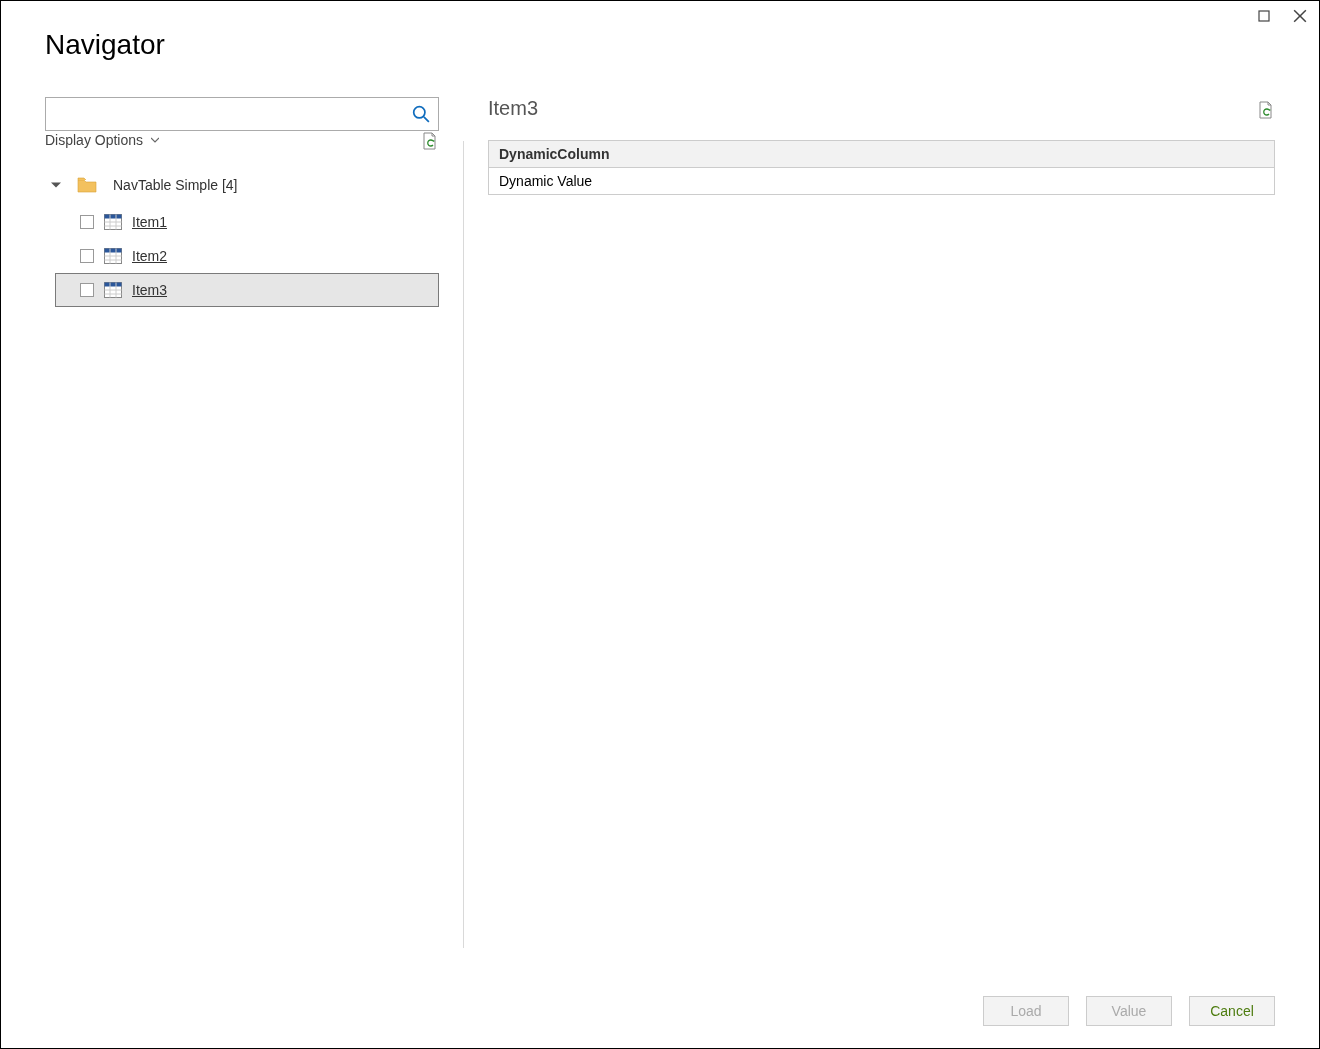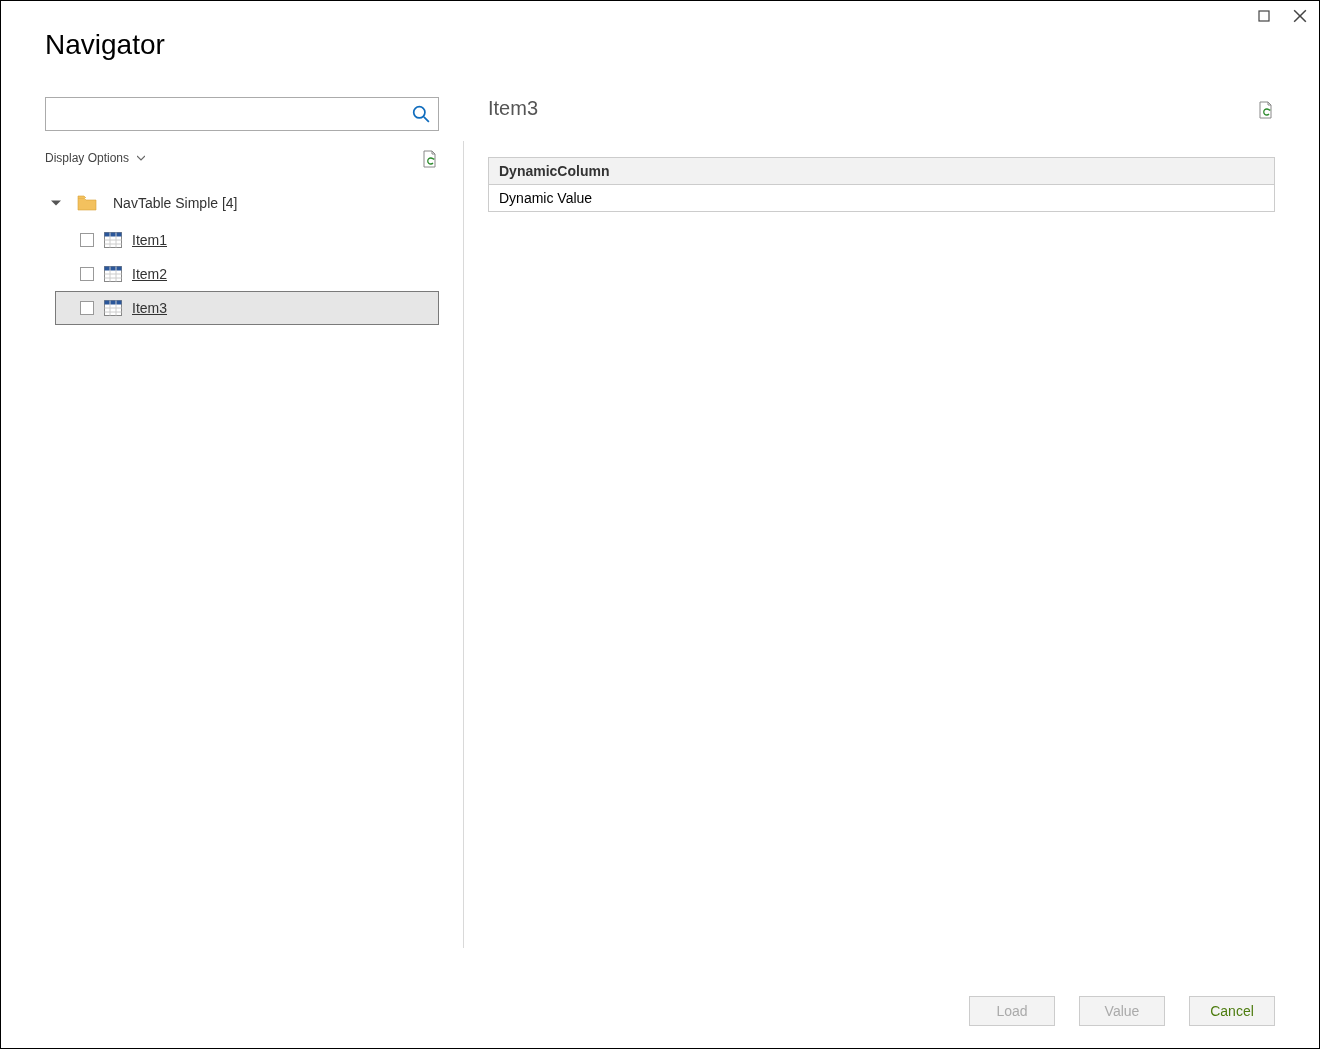--- a/index.html
+++ b/index.html
@@ -74,22 +74,21 @@
     font-size: 14px;
     background: transparent;
   }
   .search-icon {
     color: #0f6cbd;
     width: 18px; height: 18px;
   }
   .options-row {
     display: flex;
     justify-content: space-between;
-    margin-top: 18px;
-    font-size: 12px;
+    font-size: 14px;
     color: #444;
   }
   .display-options {
     display: flex;
     align-items: center;
     gap: 8px;
     cursor: pointer;
   }
   .chev-down {
     width: 8px; height: 8px;
@@ -158,41 +157,41 @@
     display: flex;
     justify-content: space-between;
     align-items: center;
   }
   .preview-title {
     font-size: 20px;
     color: #555;
     font-weight: 400;
   }
   .preview-table {
-    margin-top: 37px;
+    margin-top: 20px;
     border-collapse: collapse;
     font-size: 14px;
   }
   .preview-table th, .preview-table td {
     border: 1px solid #ccc;
     padding: 5px 10px;
     text-align: left;
     min-width: 140px;
   }
   .preview-table th {
     background: #f2f2f2;
     font-weight: 600;
     color: #333;
   }
   .footer {
     position: absolute;
     bottom: 22px;
     right: 44px;
     display: flex;
-    gap: 24px;
+    gap: 17px;
     align-items: center;
   }
   .footer button {
     min-width: 86px;
     height: 30px;
     border: 1px solid #ccc;
     background: #f3f3f3;
     font-size: 14px;
     color: #4d7c0f;
     cursor: pointer;

